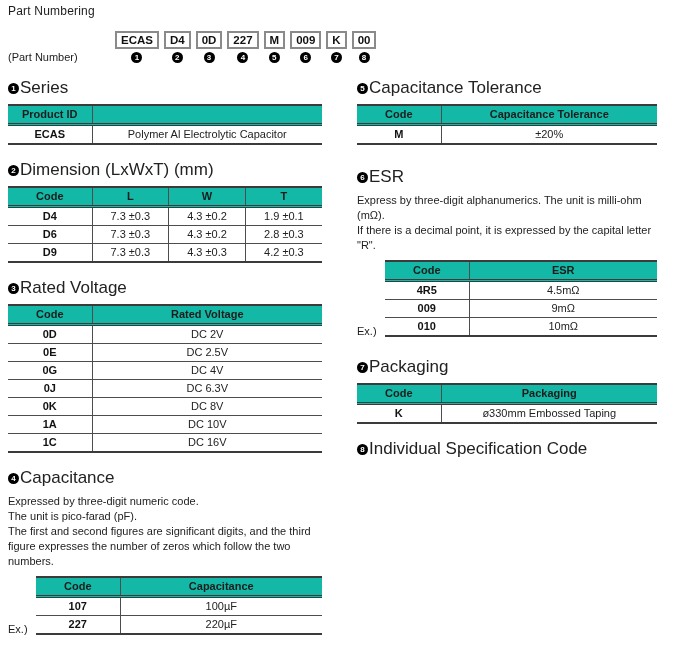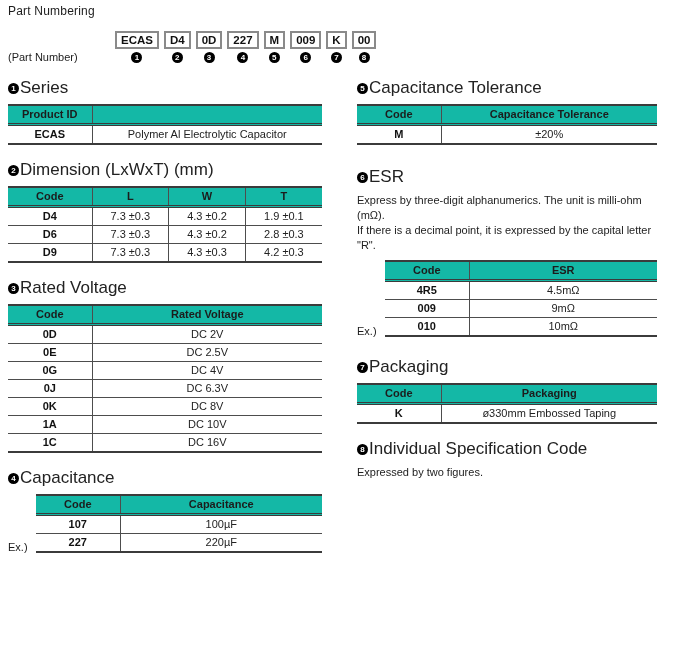--- a/index.html
+++ b/index.html
@@ -233,20 +233,25 @@
               </tr>
             </tbody>
           </table>
       </div>
 
       <div class="section">
         <div class="sec-head">
           <span class="num-circle">4</span>
           <span class="sec-title">Capacitance</span>
         </div>
+        <div class="desc">Expressed by three-digit numeric code.
+The unit is pico-farad (pF).
+The first and second figures are significant digits, and the third
+figure expresses the number of zeros which follow the two
+numbers.</div>
         <div class="ex-row">
           <div class="ex-label">Ex.)</div>
           <table class="tbl">
               <thead>
                 <tr>
                   <th>Code</th>
                   <th>Capacitance</th>
                 </tr>
               </thead>
               <tbody>
@@ -341,19 +346,18 @@
               </tr>
             </tbody>
           </table>
       </div>
 
       <div class="section">
         <div class="sec-head">
           <span class="num-circle">8</span>
           <span class="sec-title">Individual Specification Code</span>
         </div>
-        <div class="desc">Expressed by two figures.</div>
       </div>
 
     </div>
 
   </div>
 </div>
 
 </body></html>

